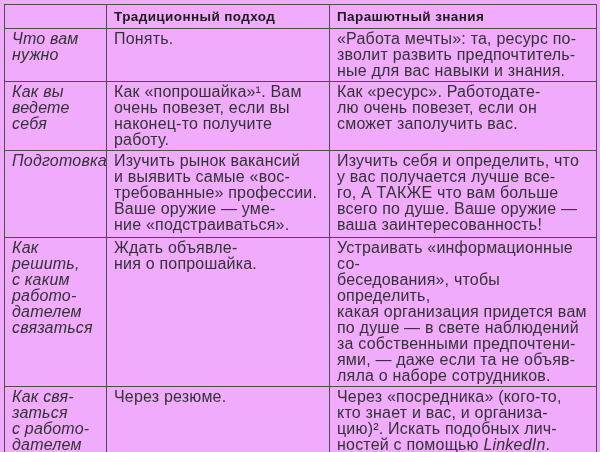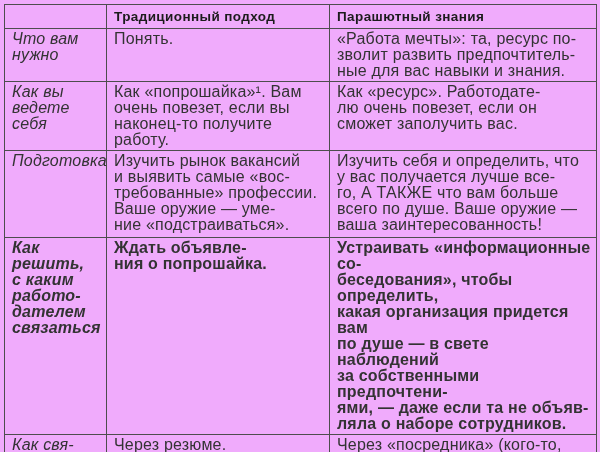--- a/index.html
+++ b/index.html
@@ -44,21 +44,21 @@
     color: #1c1c1c;
     vertical-align: middle;
     letter-spacing: 0.4px;
     white-space: normal;
   }
   tr.hr  { height: 24px; }
   tr.r1  { height: 47px; }
   tr.r2  { height: 60px; padding-left: 25px; }
   tr.r3  { height: 38px; }
   tr.r4  { height: 87px; padding-left: 32px; }
-  tr.r5  { height: 122px; font-weight: bold; }
+  tr.r5  { height: 122px; }
   tr.r6  { height: 64px; }
   td.label {
     font-style: italic;
   }
   span.seg-italic { font-style: italic; }
 </style>
 </head>
 <body>
 
 <div class="page">

